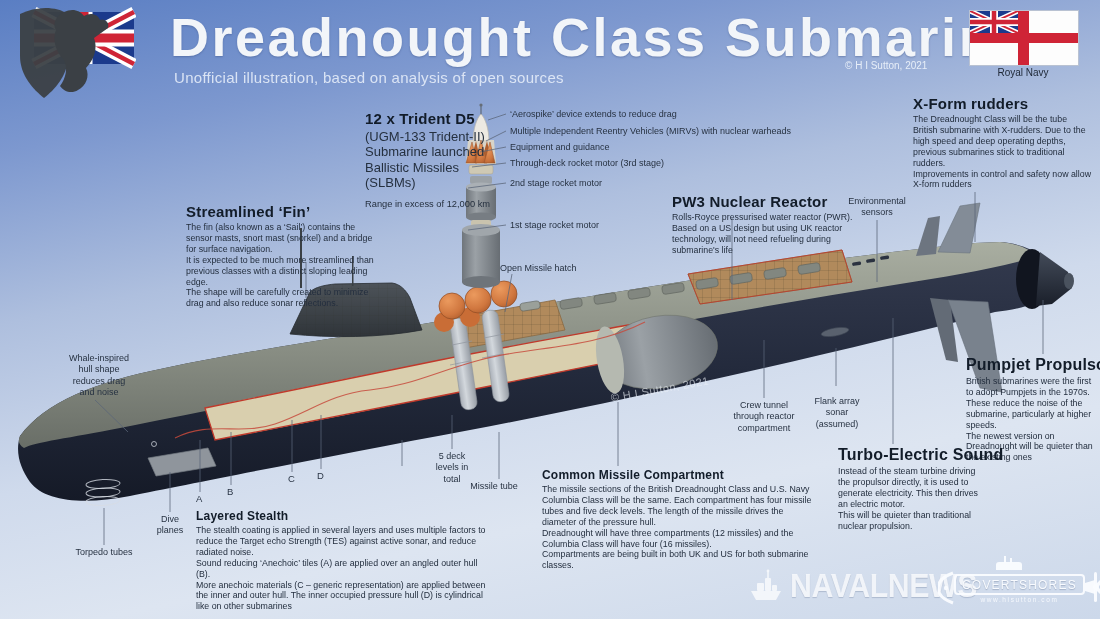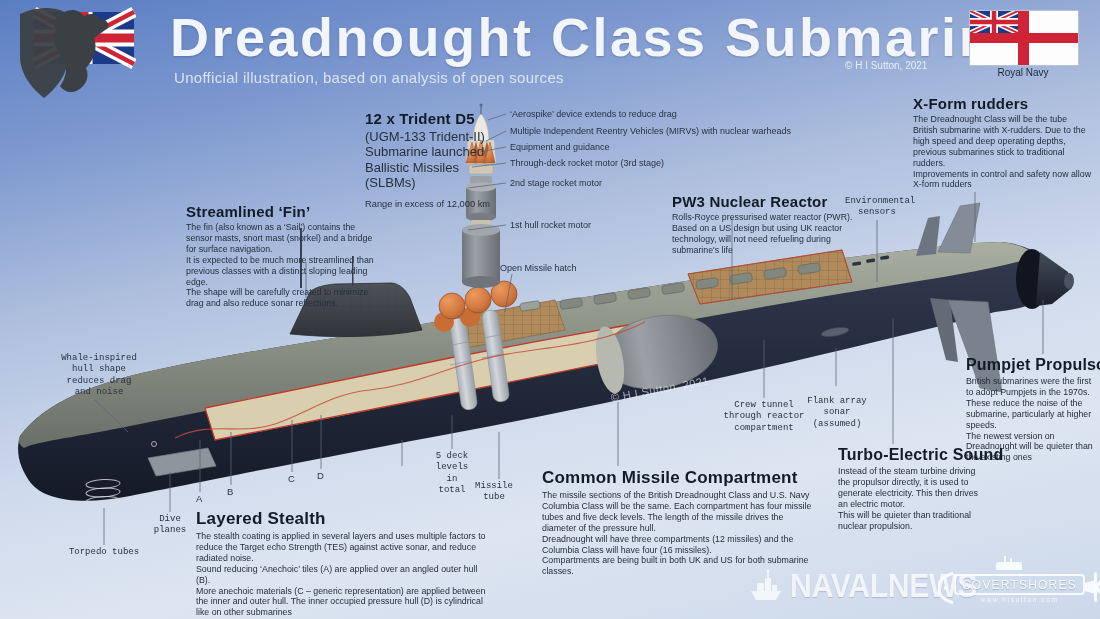--- a/index.html
+++ b/index.html
@@ -18,36 +18,36 @@
   
   .ensign{position:absolute;left:969px;top:10px;width:108px;height:54px;background:#fdfdfd;border:1px solid #b9c2d2;z-index:3;}
   .ensign .cross-v{position:absolute;left:48px;top:0;width:11px;height:54px;background:#cf2436;}
   .ensign .cross-h{position:absolute;left:0;top:22px;width:108px;height:10px;background:#cf2436;}
   .ensign .canton{position:absolute;left:0;top:0;width:48px;height:22px;}
   .rn-label{left:969px;top:67px;width:108px;text-align:center;font-size:10px;color:#1d2736;}
   .crest{position:absolute;left:6px;top:4px;z-index:3;}
   
   .tb h3{margin:0;font-size:15px;font-weight:bold;color:#121c29;letter-spacing:.2px;white-space:nowrap;}
   .tb p{margin:2px 0 0;font-size:8.8px;line-height:1.24;white-space:pre-line;}
-  .tb.big h3{font-size:17px;}
+  .tb.big h3{font-size:12px;}
   .tb.med h3{font-size:16px;}
   .trident{left:365px;top:110px;width:140px;}
   .trident p{font-size:13px;font-weight:normal;color:#25303f;line-height:1.18;}
   .trident .range{font-size:9.3px;font-weight:normal;margin-top:9px;}
   .fin-block{left:186px;top:203px;width:192px;}
   .reactor-block{left:672px;top:168px;width:186px;margin-top:25px;}
   .rudders-block{left:913px;top:95px;width:178px;}
   .pumpjet-block{left:966px;top:356px;width:130px;}
   .turbo-block{left:838px;top:446px;width:152px;}
   .cmc-block{left:542px;top:468px;width:274px;}
   .stealth-block{left:196px;top:509px;width:292px;}
   
   .mc{position:absolute;left:510px;font-size:9px;white-space:nowrap;color:#27324200;color:#273242;z-index:3;}
   
-  .sl{position:absolute;font-size:9px;line-height:1.25;text-align:center;white-space:pre-line;color:#273242;z-index:3;font-family:Liberation Mono, monospace;}
+  .sl{position:absolute;font-size:9px;line-height:1.25;text-align:center;white-space:pre-line;color:#273242;z-index:3;}
   .letter{position:absolute;font-size:9.5px;color:#2a3545;z-index:3;}
   .watermark{left:610px;top:383px;font-size:11px;color:rgba(236,241,247,.62);transform:rotate(-10deg);letter-spacing:.5px;white-space:nowrap;}
   
   .navalnews{position:absolute;left:748px;top:567px;display:flex;align-items:center;gap:6px;z-index:3;}
   .navalnews .nn-text{font-size:33px;font-weight:bold;color:rgba(244,247,251,.95);letter-spacing:-.5px;transform:scaleX(.92);transform-origin:left center;text-shadow:0 1px 1px rgba(30,50,90,.2);white-space:nowrap;}
   .covertshores{position:absolute;left:938px;top:570px;display:flex;align-items:center;z-index:3;}
   .cs-mid{display:flex;flex-direction:column;align-items:center;}
   .cs-box{border:2px solid rgba(250,252,255,.95);border-radius:4px;padding:2px 6px 1px;font-size:12px;font-weight:normal;color:rgba(250,252,255,.97);letter-spacing:1.2px;white-space:nowrap;text-shadow:0 1px 1px rgba(30,50,90,.25);}
   .cs-url{font-size:6.5px;color:rgba(250,252,255,.9);letter-spacing:1.6px;margin-top:1px;white-space:nowrap;}
   .cs-sail{position:absolute;left:58px;top:-8px;width:26px;height:8px;background:rgba(250,252,255,.95);border-radius:3px 3px 0 0;}
@@ -316,21 +316,21 @@
     <p>The stealth coating is applied in several layers and uses multiple factors to reduce the Target echo Strength (TES) against active sonar, and reduce radiated noise.
 Sound reducing ‘Anechoic’ tiles (A) are applied over an angled outer hull (B).
 More anechoic materials (C – generic representation) are applied between the inner and outer hull. The inner occupied pressure hull (D) is cylindrical like on other submarines</p>
   </div>
 
   <div class="mc" style="top:109px">‘Aerospike’ device extends to reduce drag</div>
   <div class="mc" style="top:126px">Multiple Independent Reentry Vehicles (MIRVs) with nuclear warheads</div>
   <div class="mc" style="top:142px">Equipment and guidance</div>
   <div class="mc" style="top:158px">Through-deck rocket motor (3rd stage)</div>
   <div class="mc" style="top:178px">2nd stage rocket motor</div>
-  <div class="mc" style="top:220px">1st hull rocket motor</div>
+  <div class="mc" style="top:220px">1st stage rocket motor</div>
   <div class="mc" style="top:263px;left:500px">Open Missile hatch</div>
 
   <div class="sl" style="left:845px;top:196px;width:64px">Environmental
 sensors</div>
   <div class="sl" style="left:55px;top:353px;width:88px">Whale-inspired
 hull shape
 reduces drag
 and noise</div>
   <div class="sl" style="left:148px;top:514px;width:44px">Dive
 planes</div>

